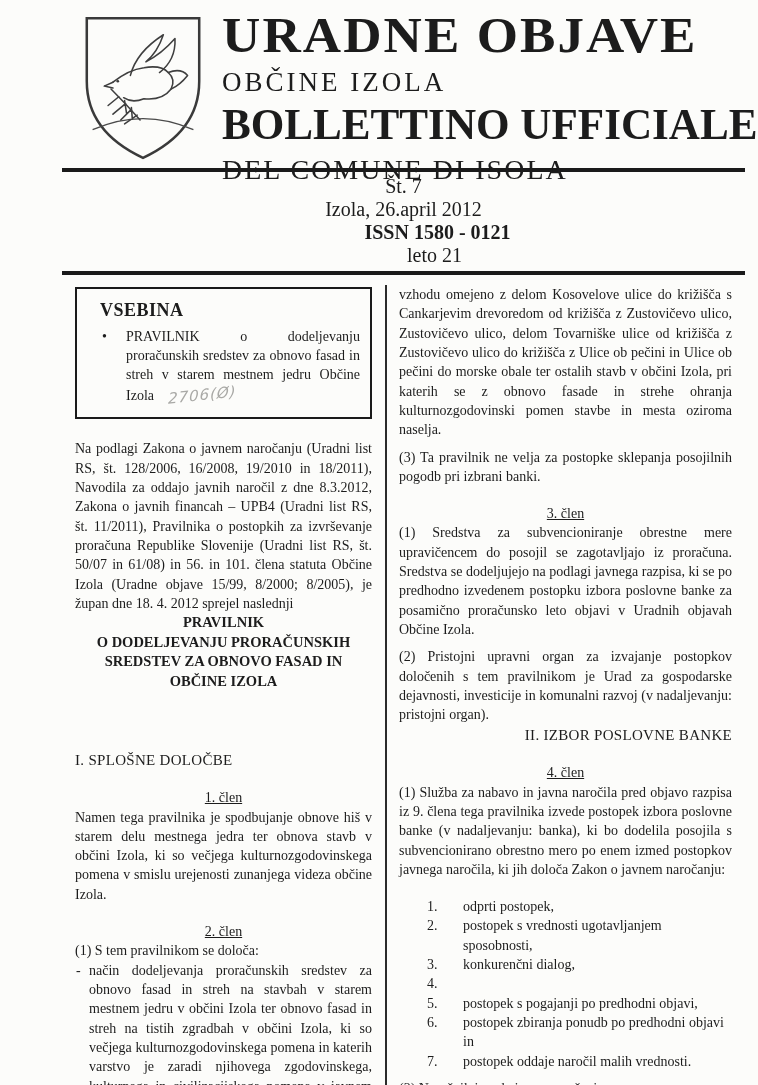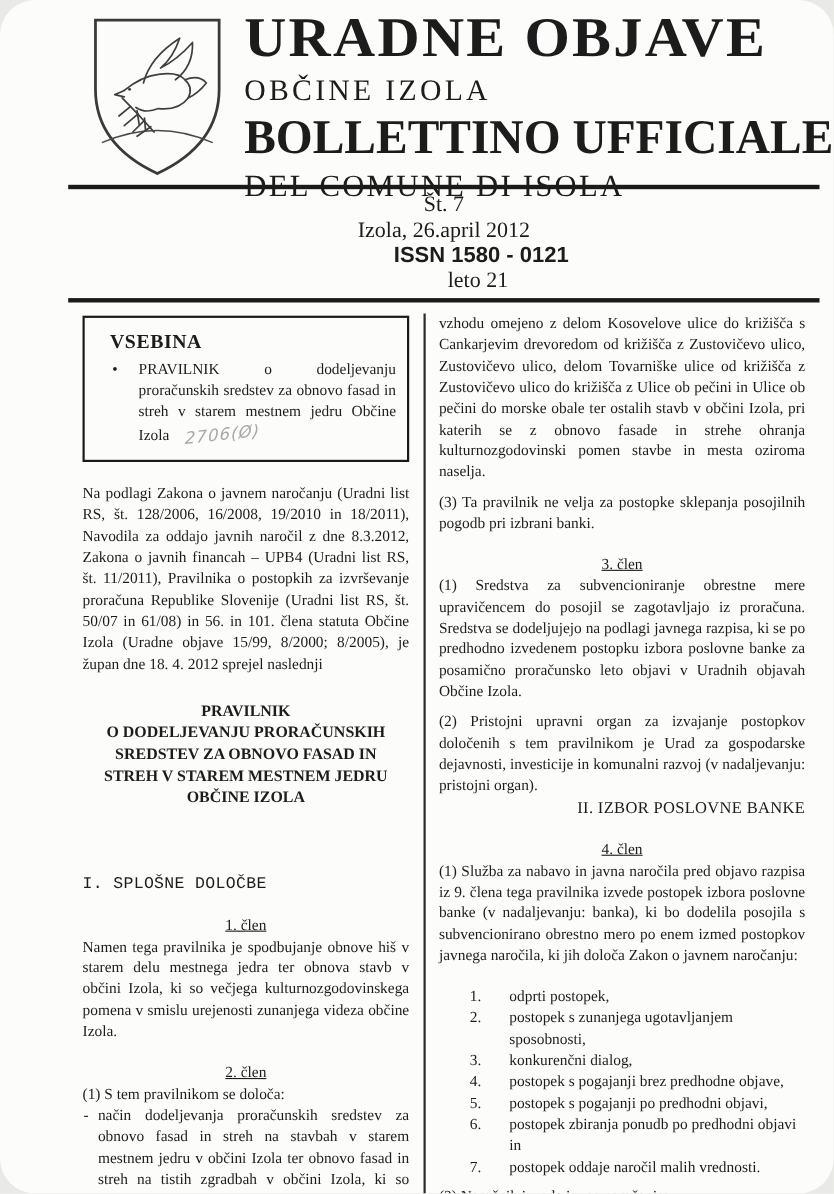--- a/index.html
+++ b/index.html
@@ -5,21 +5,20 @@
   * { margin:0; padding:0; box-sizing:border-box; }
   html,body { background:#e9e9e7; }
   .page {
     position:relative;
     width:758px; height:1085px;
     margin:0 auto;
     background:#fcfcfa;
     color:#1c1c1c;
     font-family:"Liberation Serif", serif;
     overflow:hidden;
-    border-radius:32px;
   }
   
   .masthead { display:flex; padding:8px 12px 0 80px; height:164px; }
   .coat { width:128px; flex:0 0 128px; padding-top:2px; }
   .titles { flex:1; padding-left:14px; line-height:1; white-space:nowrap; }
   .t1 { font-size:51px; font-weight:bold; letter-spacing:2px; transform:scaleX(1.04); transform-origin:left; margin-top:2px; }
   .t2 { font-size:27px; letter-spacing:3px; margin-top:8px; }
   .t3 { font-size:44px; font-weight:bold; letter-spacing:0px; transform:scaleX(0.98); transform-origin:left; margin-top:7px; }
   .t4 { font-size:28px; letter-spacing:2px; margin-top:9px; }
   
@@ -27,21 +26,21 @@
     margin:4px 13px 0 62px;
     border-top:4px solid #1a1a1a;
     border-bottom:4px solid #1a1a1a;
     padding:3px 2px 4px 2px;
     display:flex; align-items:center;
     font-size:20px;
     flex-direction:column;
   }
   .infobar .issue { flex:1; }
   .infobar .date { }
-  .infobar .issn { font-family:Liberation Sans, sans-serif; font-weight:bold; margin-left:68px; }
+  .infobar .issn { font-family:Liberation Serif, serif; font-weight:bold; margin-left:68px; }
   .infobar .year { margin-left:62px; }
   
   .columns { display:flex; margin:10px 26px 0 75px; align-items:stretch; }
   .col-left  { width:310px; flex:0 0 310px; padding-right:13px; }
   .col-right { flex:1; border-left:2px solid #2b2b2b; padding-left:12px; }
   .col { font-size:14px; line-height:1.38; text-align:justify; }
   p.para { margin-top:8px; }
   p.first { margin-top:0; }
   
   .vsebina-box { border:2px solid #1a1a1a; padding:9px 10px 12px 23px; margin:2px 0 20px 0; }
@@ -53,22 +52,22 @@
     display:inline-block;
     font-family:"DejaVu Sans", sans-serif;
     font-style:italic;
     color:#a9a9a6;
     font-size:15px;
     margin-left:14px;
     transform:rotate(-6deg) skewX(-8deg);
     letter-spacing:1px;
   }
   
-  .act-title { text-align:center; font-weight:bold; font-size:14.5px; line-height:1.35; margin-top:24px; }
-  .sec-head { text-align:left; font-size:15px; margin-top:58px; letter-spacing:0.3px;font-family:Liberation Mono, monospace; }
+  .act-title { text-align:center; font-weight:bold; font-size:14.5px; line-height:1.35; }
+  .sec-head { text-align:left; font-size:15px; margin-top:58px; letter-spacing:0.3px; }
   .clen-head { text-align:center; margin-top:18px;text-decoration:underline; }
   
   .dash-item { display:flex; margin-top:0; }
   .dash-item .dash { flex:0 0 14px; padding-left:1px; }
   .dash-item .dtext { flex:1; text-align:justify; }
   .num-list { margin-top:18px; }
   .num-item { display:flex; padding-left:28px; }
   .num-item .num { flex:0 0 36px; }
   .num-item .ntext { flex:1; text-align:left; }
   .sec-head2 { font-size:15px; letter-spacing:0.3px; text-align:right; }
@@ -120,21 +119,20 @@
           <span class="vtext"><span>PRAVILNIK o dodeljevanju proračunskih sredstev za obnovo fasad in streh v starem mestnem jedru Občine Izola</span><span class="annot">2706(Ø)</span></span>
         </div>
       </div>
 
       <p class="para first">Na podlagi Zakona o javnem naročanju (Uradni list RS, št. 128/2006, 16/2008, 19/2010 in 18/2011), Navodila za oddajo javnih naročil z dne 8.3.2012, Zakona o javnih financah – UPB4 (Uradni list RS, št. 11/2011), Pravilnika o postopkih za izvrševanje proračuna Republike Slovenije (Uradni list RS, št. 50/07 in 61/08) in 56. in 101. člena statuta Občine Izola (Uradne objave 15/99, 8/2000; 8/2005), je župan dne 18. 4. 2012 sprejel naslednji</p>
 
       <div class="act-title">
         <div>PRAVILNIK</div>
         <div>O DODELJEVANJU PRORAČUNSKIH</div>
         <div>SREDSTEV ZA OBNOVO FASAD IN</div>
-        <div>STREH V STAREM MESTNEM JEDRU</div>
         <div>OBČINE IZOLA</div>
       </div>
 
       <div class="sec-head">I. SPLOŠNE DOLOČBE</div>
 
       <div class="clen-head">1. člen</div>
       <p class="first">Namen tega pravilnika je spodbujanje obnove hiš v starem delu mestnega jedra ter obnova stavb v občini Izola, ki so večjega kulturnozgodovinskega pomena v smislu urejenosti zunanjega videza občine Izola.</p>
 
       <div class="clen-head">2. člen</div>
       <p class="first">(1) S tem pravilnikom se določa:</p>
@@ -165,29 +163,28 @@
       <div class="clen-head">4. člen</div>
       <p class="first">(1) Služba za nabavo in javna naročila pred objavo razpisa iz 9. člena tega pravilnika izvede postopek izbora poslovne banke (v nadaljevanju: banka), ki bo dodelila posojila s subvencionirano obrestno mero po enem izmed postopkov javnega naročila, ki jih določa Zakon o javnem naročanju:</p>
 
       <div class="num-list">
         <div class="num-item">
           <span class="num">1.</span>
           <span class="ntext">odprti postopek,</span>
         </div>
         <div class="num-item">
           <span class="num">2.</span>
-          <span class="ntext">postopek s zunanjega ugotavljanjem sposobnosti,</span>
+          <span class="ntext">postopek s vrednosti ugotavljanjem sposobnosti,</span>
         </div>
         <div class="num-item">
           <span class="num">3.</span>
           <span class="ntext">konkurenčni dialog,</span>
         </div>
         <div class="num-item">
           <span class="num">4.</span>
-          <span class="ntext">postopek s pogajanji brez predhodne objave,</span>
         </div>
         <div class="num-item">
           <span class="num">5.</span>
           <span class="ntext">postopek s pogajanji po predhodni objavi,</span>
         </div>
         <div class="num-item">
           <span class="num">6.</span>
           <span class="ntext">postopek zbiranja ponudb po predhodni objavi in</span>
         </div>
         <div class="num-item">

